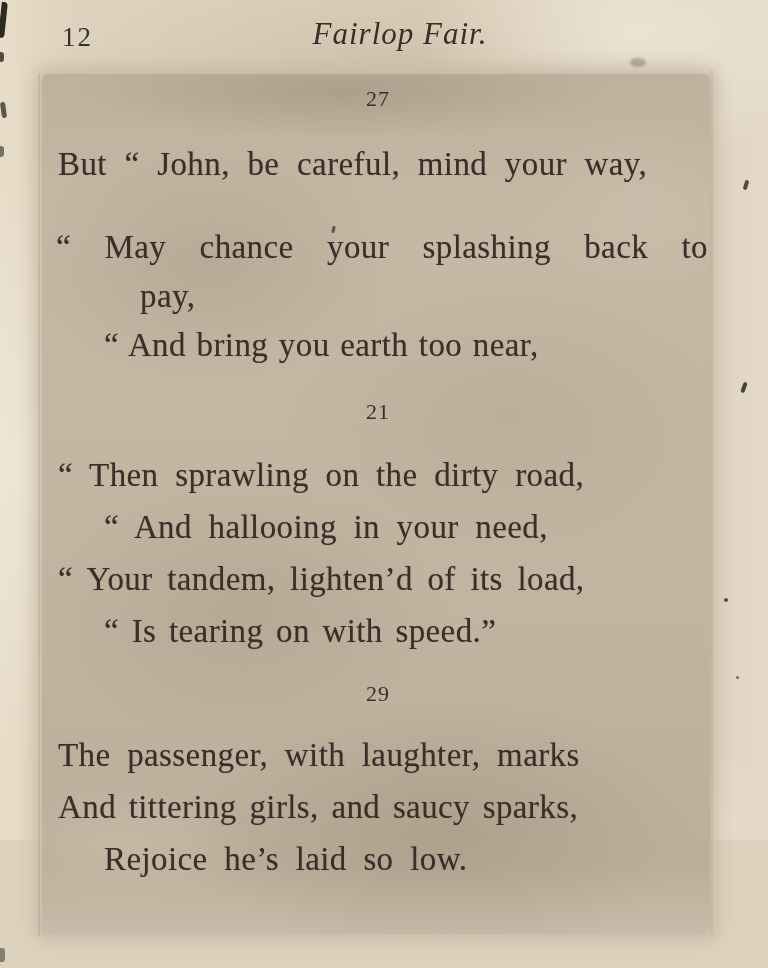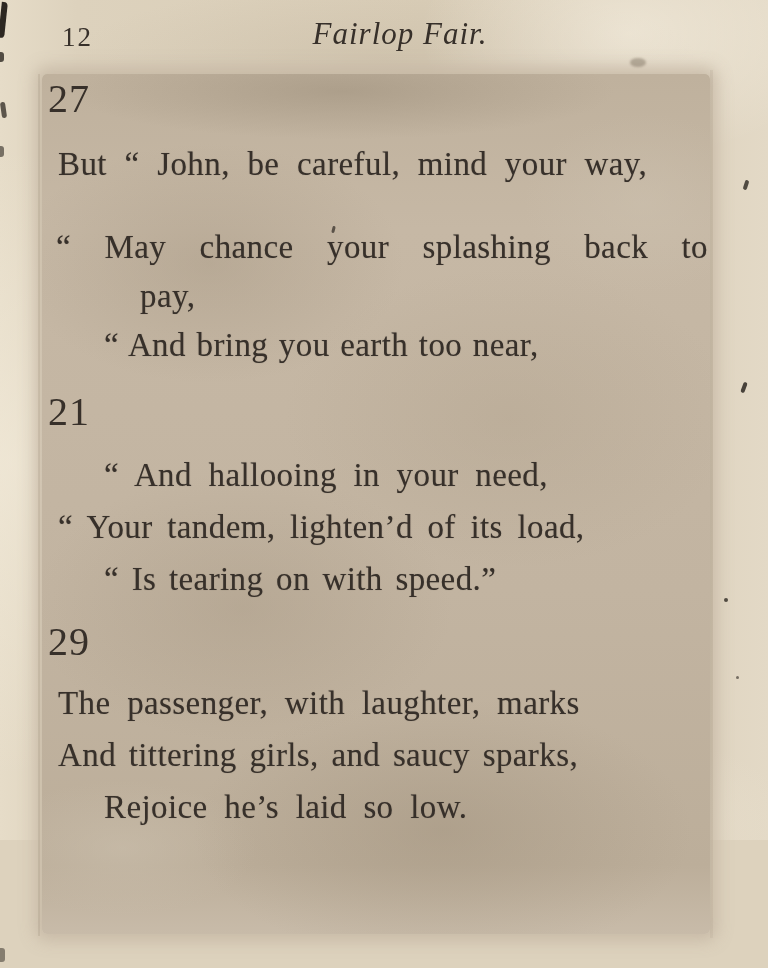--- a/index.html
+++ b/index.html
@@ -53,21 +53,21 @@
     position: absolute; left: 62px; top: 22px;
     font-size: 27px; letter-spacing: 2px;
   }
   .running-title {
     position: absolute; left: 0; top: 16px; width: 768px;
     text-align: center; font-style: italic; font-size: 31px; letter-spacing: 1px; padding-left: 16px;
   }
   
   .verse-column { position: absolute; left: 48px; top: 80px; width: 660px; }
   .verse-number {
-    font-size: 40px; line-height: 38px; letter-spacing: 1px;
+    text-align: center; font-size: 22px; line-height: 38px; letter-spacing: 1px;
   }
   .vn-27 { margin: 0 0 20px 0; }
   .vn-28 { margin: 22px 0 18px 0; }
   .vn-29 { margin: 18px 0 16px 0; }
   .line {
     font-size: 33px; line-height: 52px; height: 52px;
     letter-spacing: 0.4px; white-space: nowrap;
     text-shadow: 0 0 1px rgba(55,48,42,0.35);
   }
   .line-flush  { padding-left: 10px; }
@@ -115,20 +115,21 @@
     <div>
       <div class="verse-number vn-27">27</div>
       <div class="line line-flush sp9">But “ John, be careful, mind your way,</div>
       <div class="line line-justify">“ May chance your splashing back to</div>
       <div class="line line-pay">pay,</div>
       <div class="line line-indent sp2">“ And bring you earth too near,</div>
     </div>
 
     <div>
       <div class="verse-number vn-28">21</div>
+      <div class="line line-flush sp8">“ Then sprawling on the dirty road,</div>
       <div class="line line-indent sp8">“ And hallooing in your need,</div>
       <div class="line line-flush sp6">“ Your tandem, lighten’d of its load,</div>
       <div class="line line-indent sp4">“ Is tearing on with speed.”</div>
     </div>
 
     <div>
       <div class="verse-number vn-29">29</div>
       <div class="line line-flush sp8">The passenger, with laughter, marks</div>
       <div class="line line-flush sp4">And tittering girls, and saucy sparks,</div>
       <div class="line line-indent sp8">Rejoice he’s laid so low.</div>

